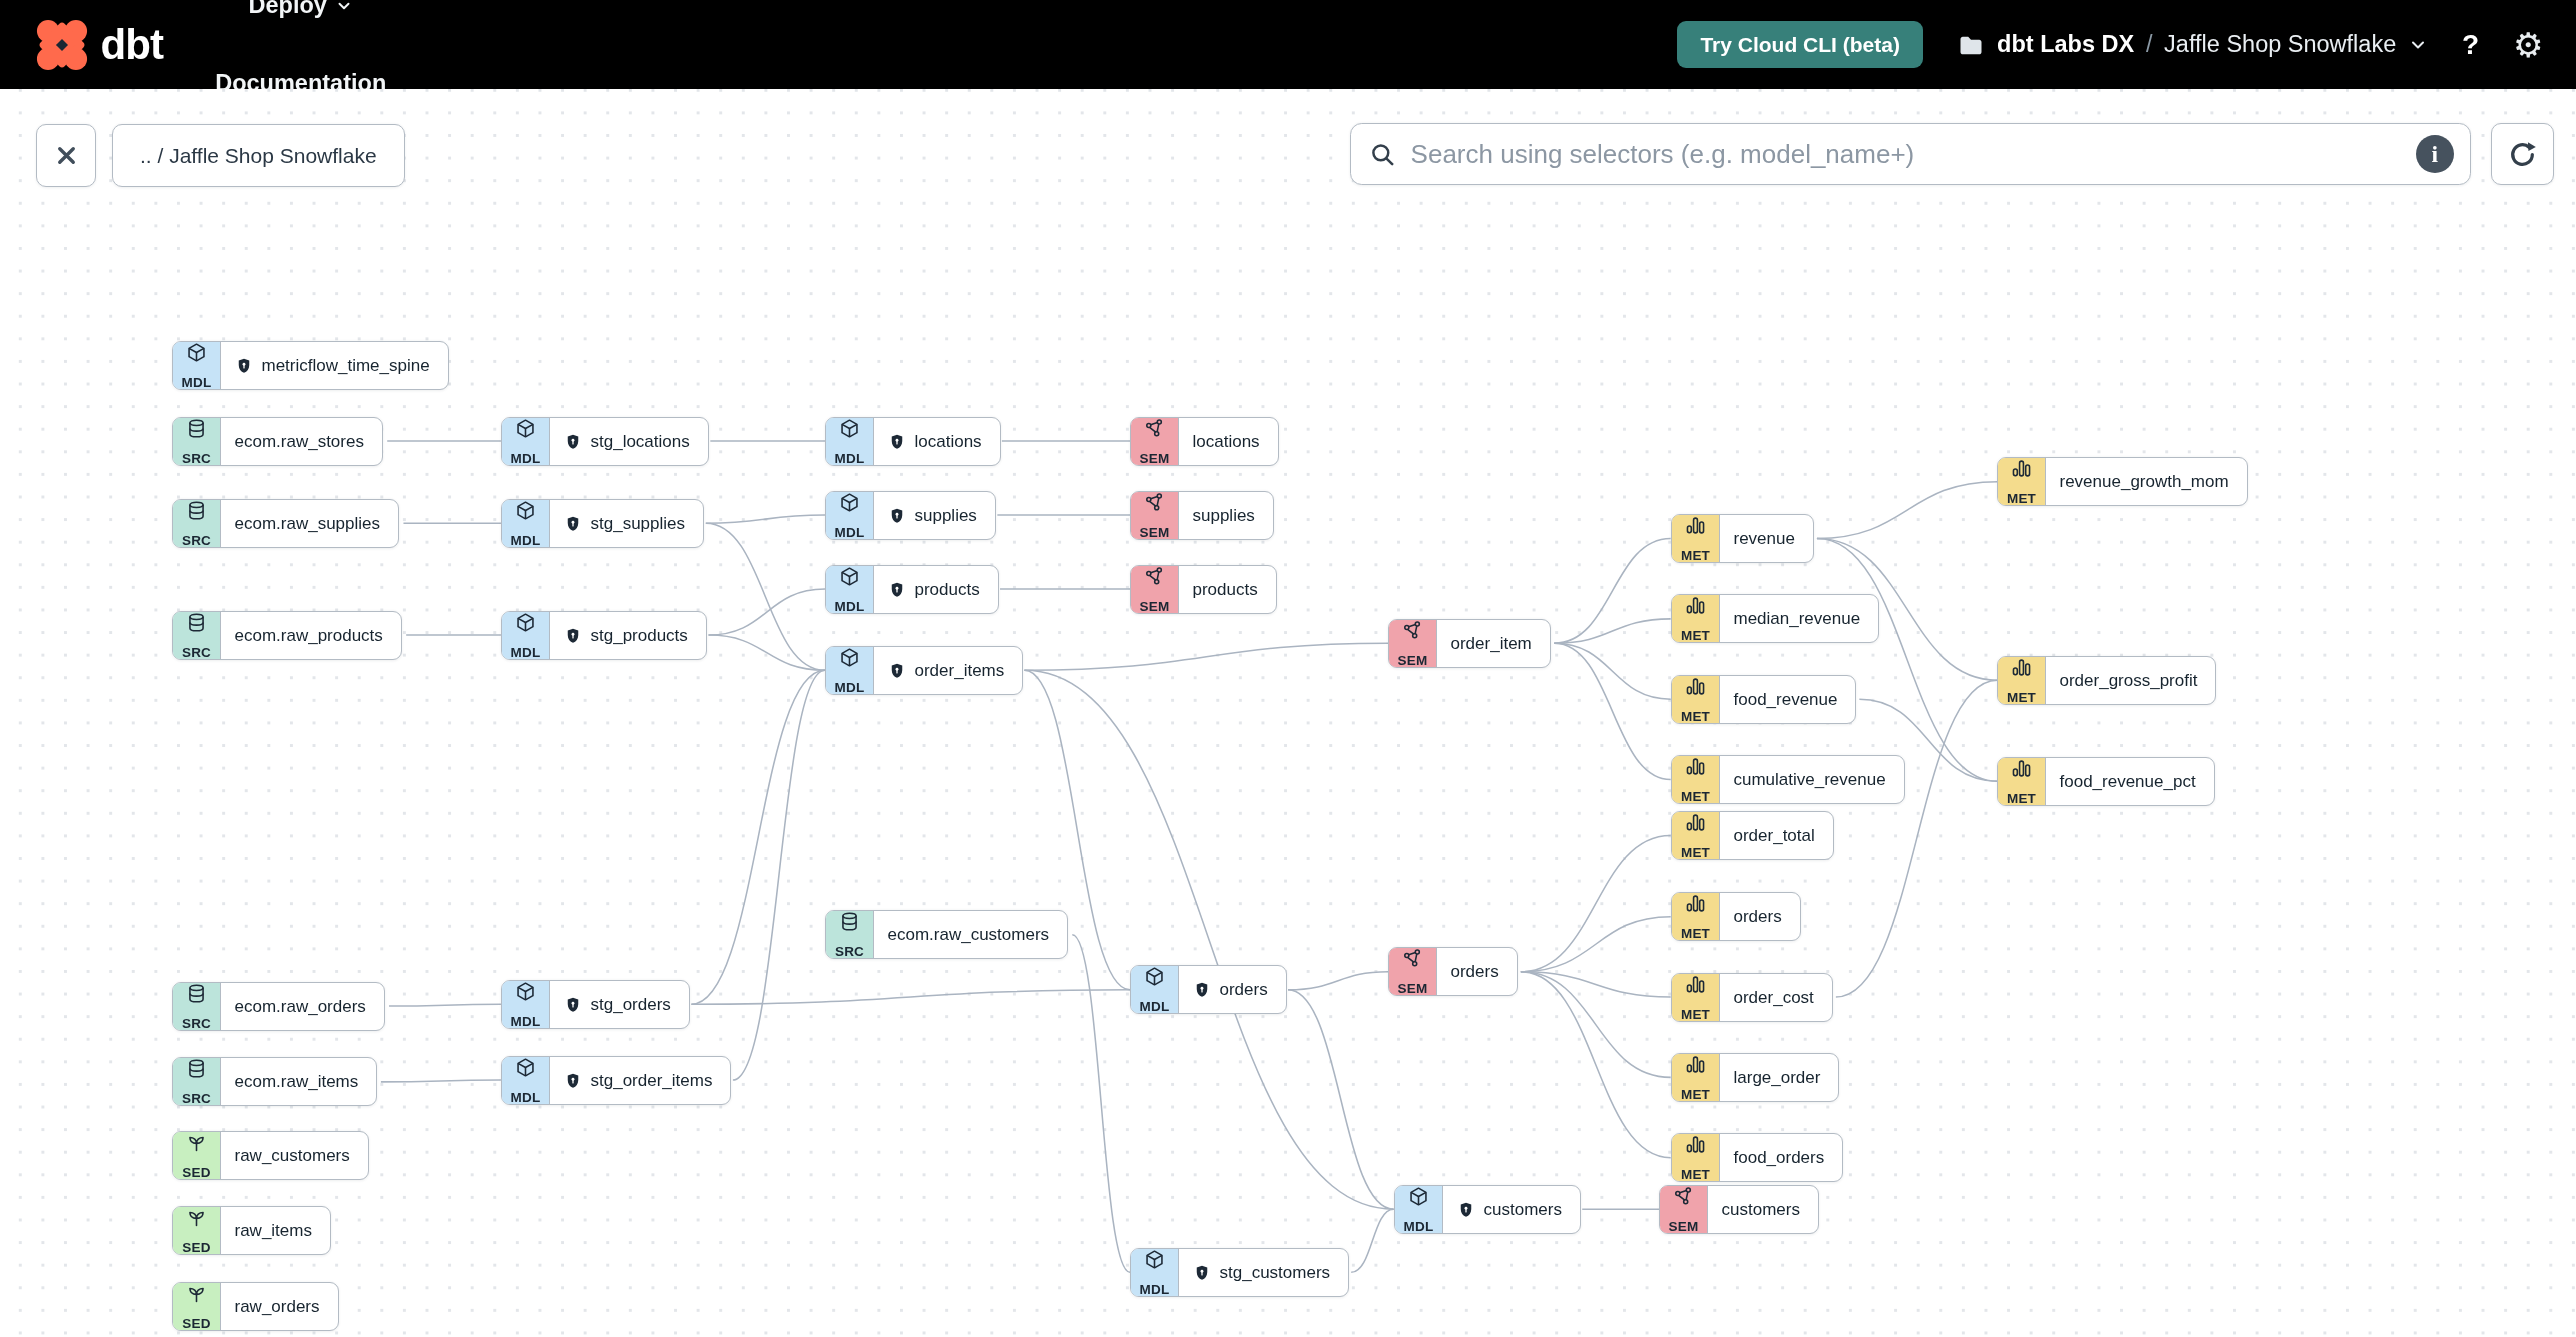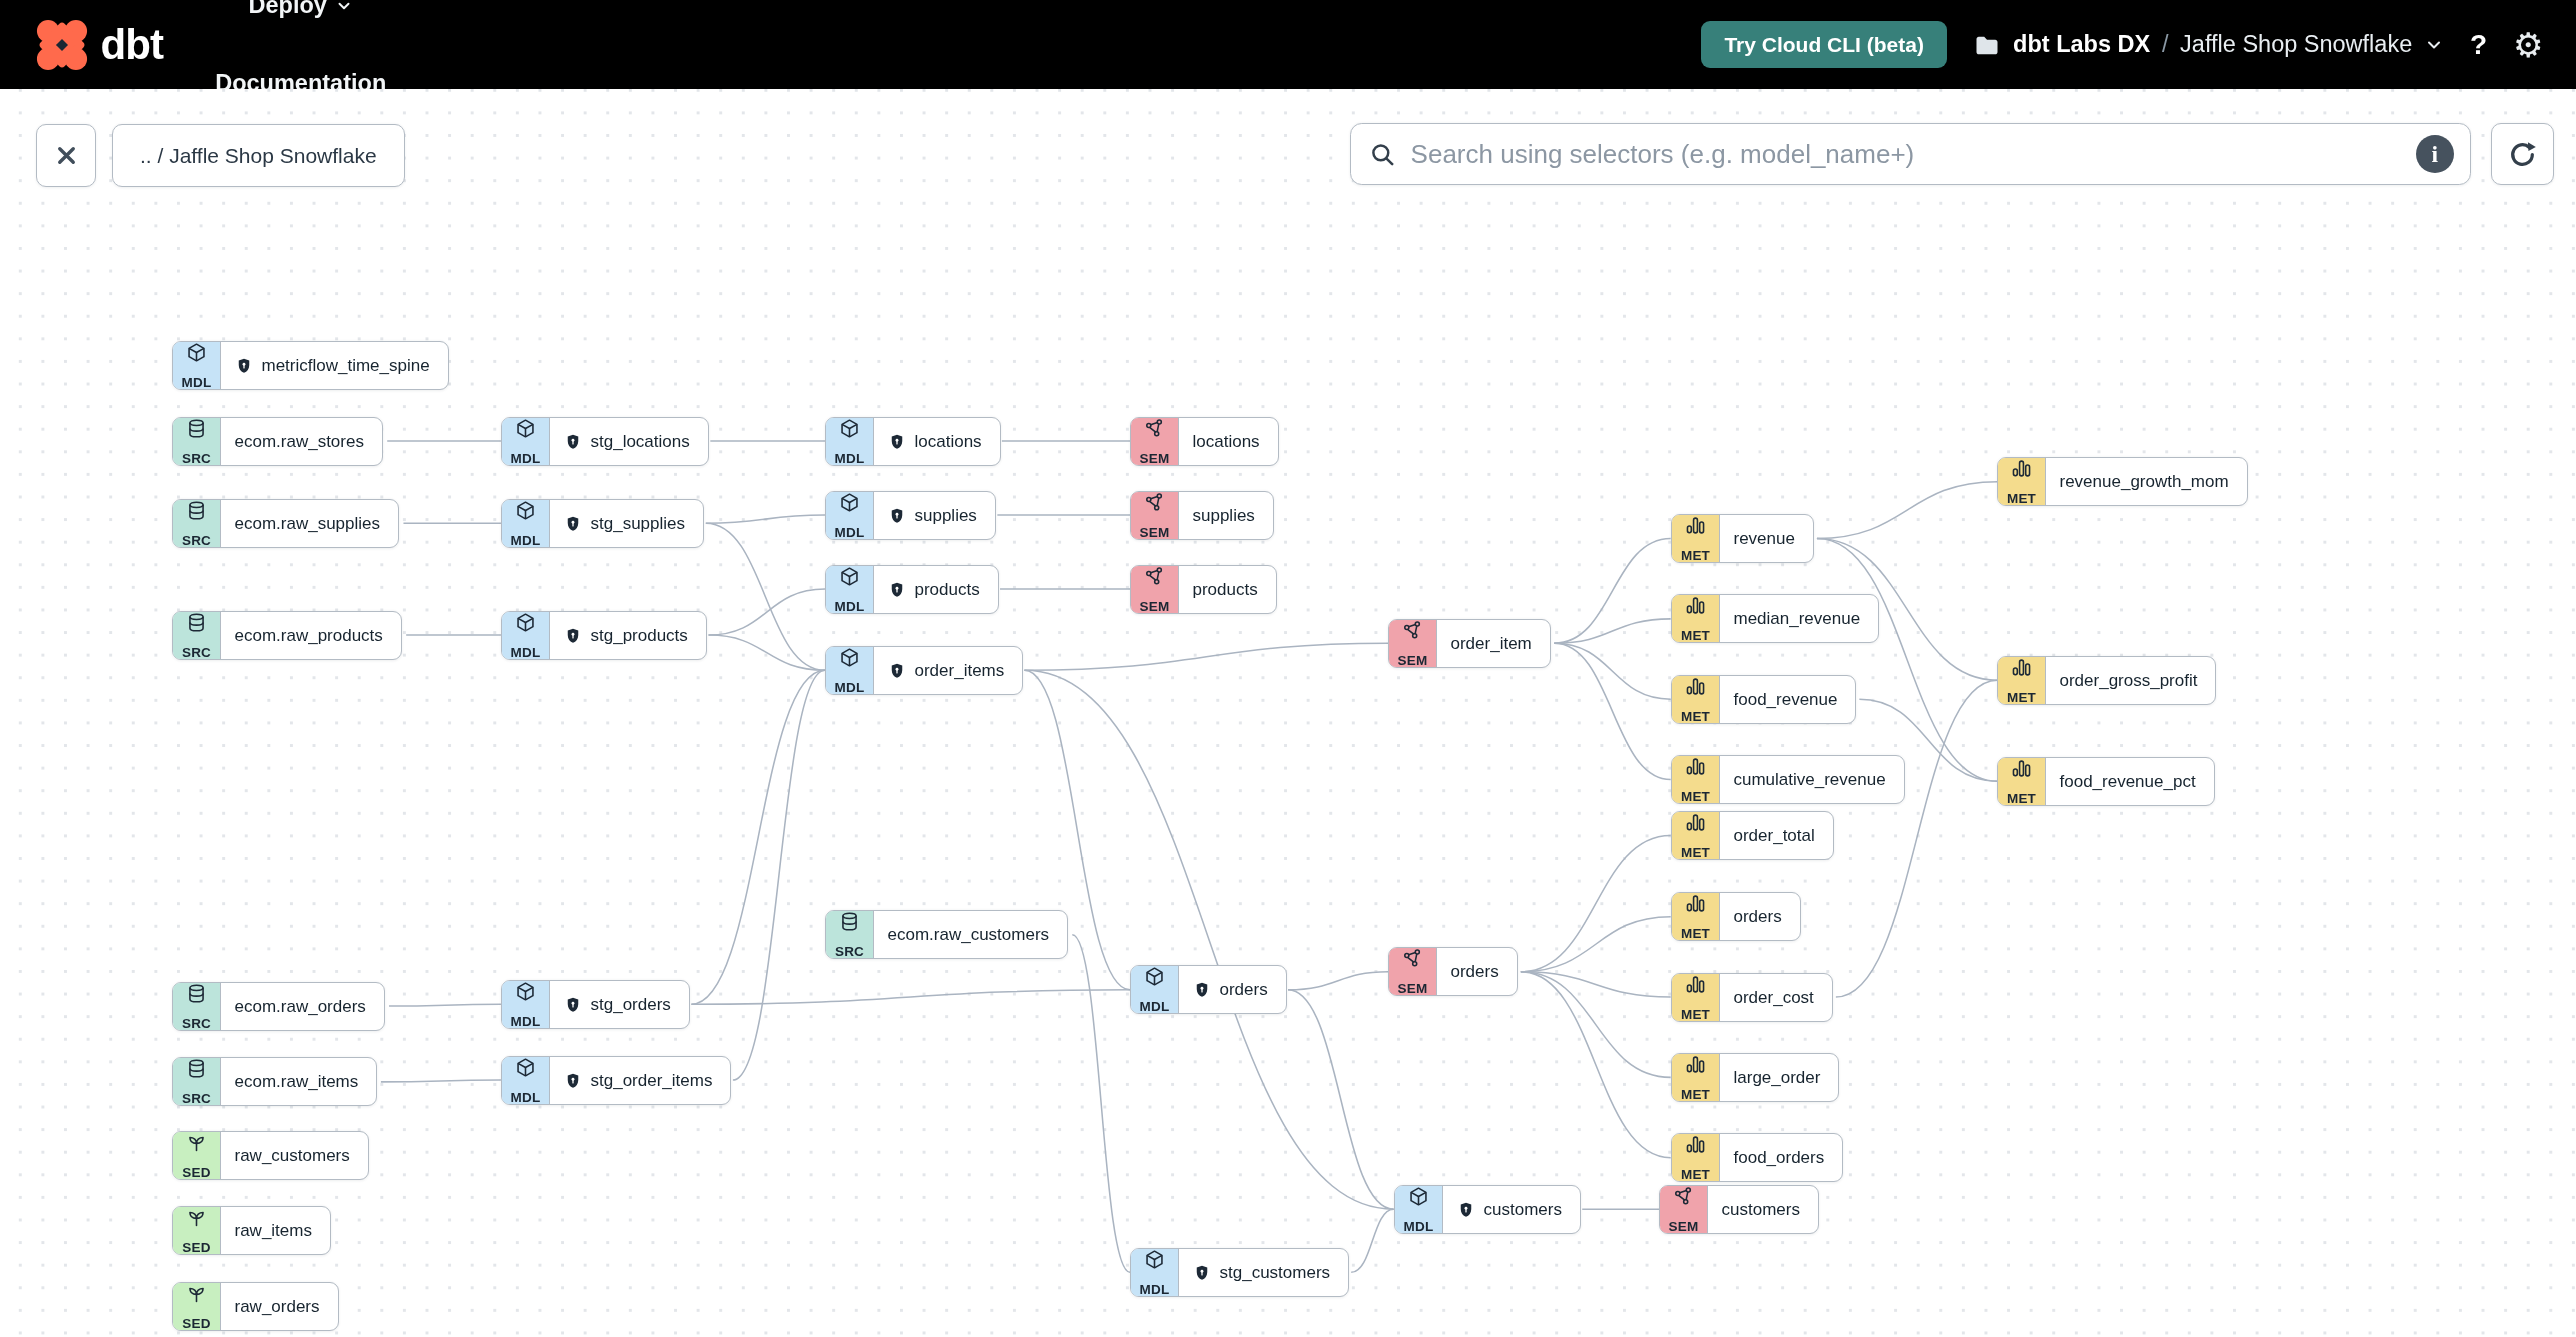--- a/index.html
+++ b/index.html
@@ -7,21 +7,21 @@
 
   
   .topnav{height:89px;background:#000000;display:flex;align-items:center;
     padding:0 32.5px 0 36px;box-sizing:border-box;}
   .brand{display:flex;align-items:center;gap:12.6px;margin-right:52px;cursor:pointer;}
   .logomark{width:52px;height:52px;}
   .logotext{font-size:42px;font-weight:800;color:#fff;letter-spacing:-0.9px;line-height:1;}
   .navlinks{display:flex;align-items:center;gap:51px;flex-direction:column;}
   .navlinks a{color:#f2f5f7;font-size:23.5px;font-weight:600;text-decoration:none;
     display:flex;align-items:center;gap:8.1px;cursor:pointer;}
-  .nav-right{margin-left:auto;display:flex;align-items:center;gap:26px;}
+  .nav-right{margin-left:auto;display:flex;align-items:center;gap:34px;}
   .cli-btn{background:#37807a;color:#fff;border:none;border-radius:9px;height:47px;
     padding:0 23.5px;font-size:21px;font-weight:600;font-family:inherit;cursor:pointer;}
   .project-crumb{display:flex;align-items:center;gap:11.7px;cursor:pointer;}
   .acct{color:#fff;font-size:23.5px;font-weight:700;}
   .sep{color:#8b99a5;font-size:23.5px;}
   .proj{color:#e9eef2;font-size:23.5px;font-weight:400;}
   .help{color:#fff;font-size:28px;font-weight:700;cursor:pointer;}
   .gear{color:#e8ecef;font-size:34px;line-height:1;cursor:pointer;
     font-family:"DejaVu Sans",sans-serif;}
 

